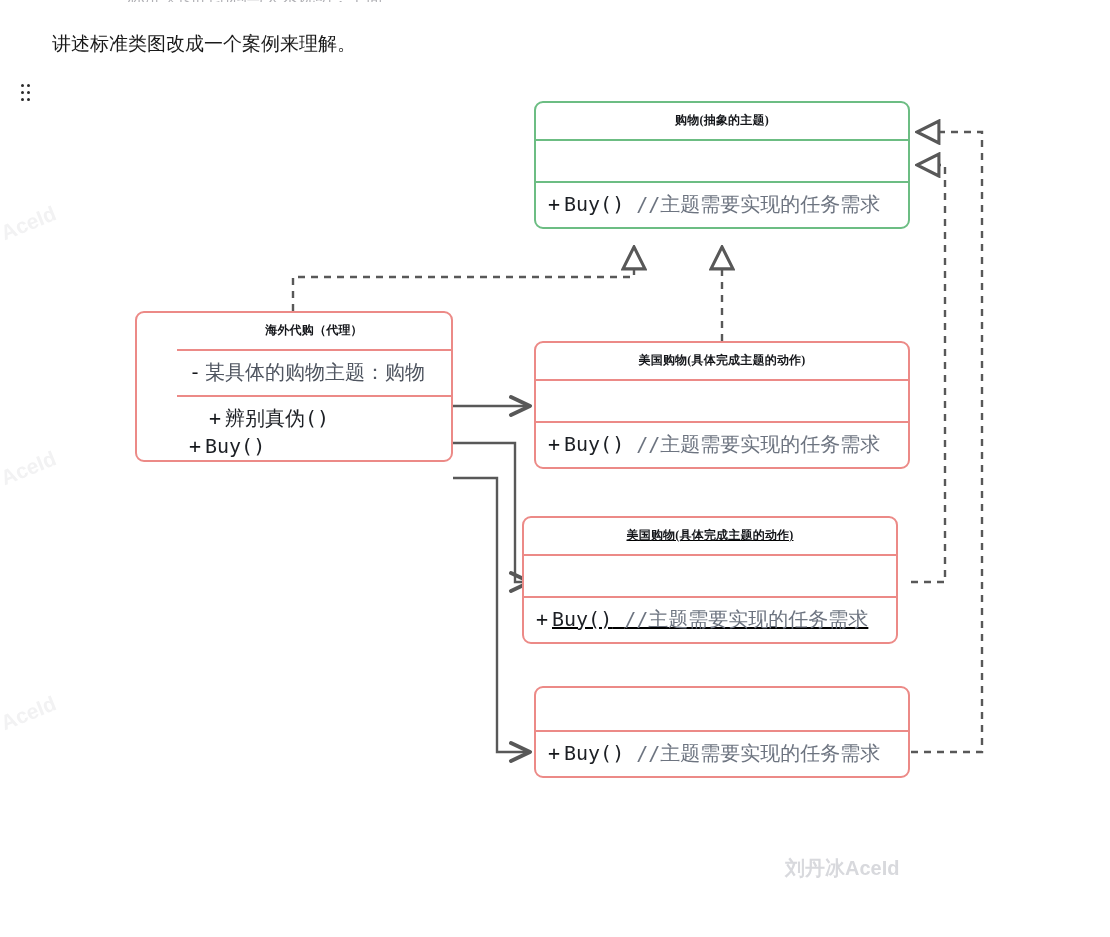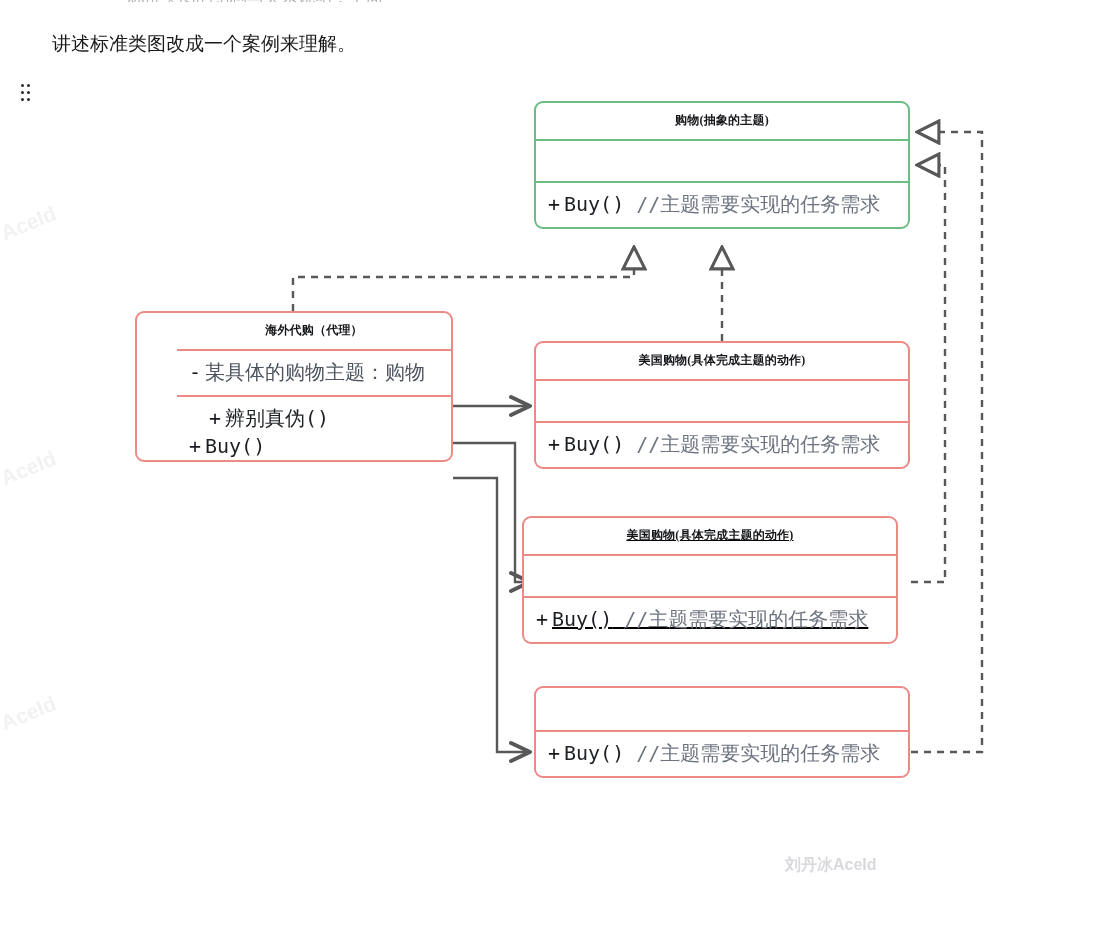--- a/index.html
+++ b/index.html
@@ -70,21 +70,21 @@
     transform: rotate(-22deg);
     transform-origin: left center;
     user-select: none;
     pointer-events: none;
     white-space: nowrap;
   }
   .wm-bottom {
     position: absolute;
     left: 785px; top: 855px;
     color: #d8d9dd;
-    font-size: 16px;
+    font-size: 20px;
     font-weight: 700;
     font-family: "Liberation Sans", "DejaVu Sans", sans-serif;
     white-space: nowrap;
     user-select: none;
   }
 
   
   .uml {
     position: absolute;
     border-radius: 9px;

